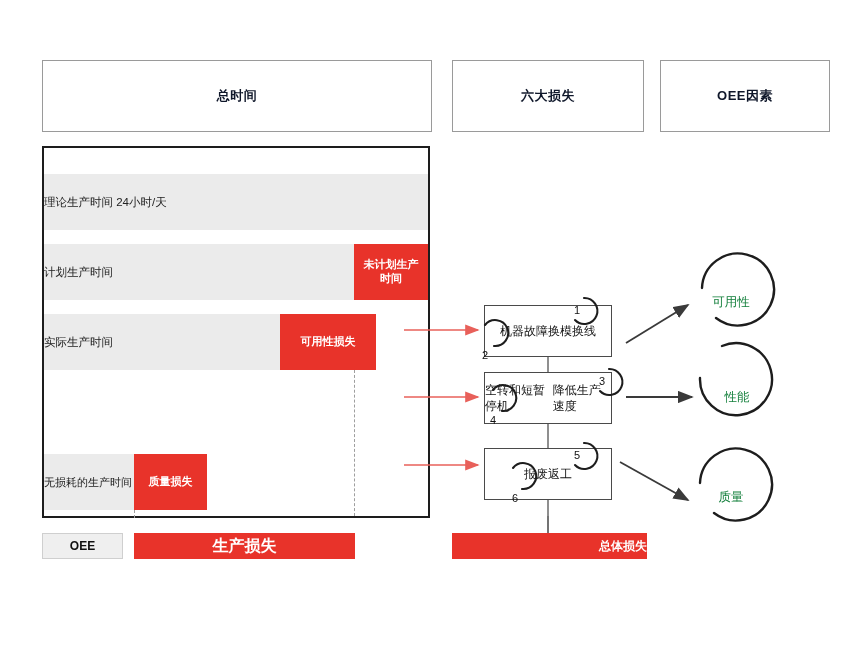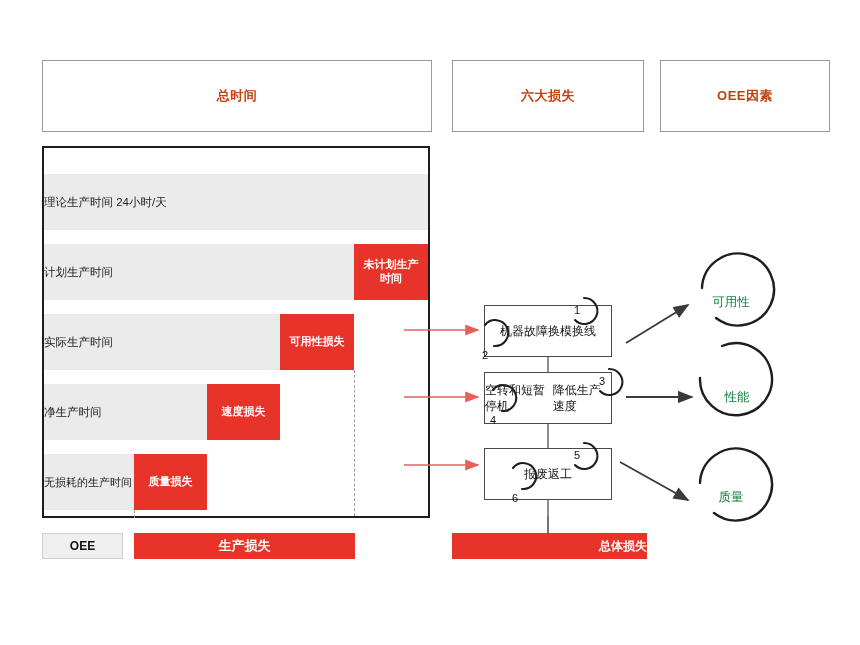--- a/index.html
+++ b/index.html
@@ -12,21 +12,21 @@
   }
   #stage{position:relative;width:860px;height:645px;}
 
   
   .hdr{
     position:absolute;
     border:1px solid #9a9a9a;
     background:#ffffff;
     display:flex;align-items:center;justify-content:center;
     font-weight:bold;font-size:13px;letter-spacing:.5px;
-    color:#c2410c;
+    color:#0f172a;
   }
   #hdr-total{left:42px;top:60px;width:388px;height:70px;}
   #hdr-losses{left:452px;top:60px;width:190px;height:70px;}
   #hdr-factors{left:660px;top:60px;width:168px;height:70px;}
 
   
   #left-panel{
     position:absolute;left:42px;top:146px;width:388px;height:372px;
     border:2px solid #1d1d1d;background:#ffffff;box-sizing:border-box;
   }
@@ -54,21 +54,21 @@
   #oee-seg{
     position:absolute;left:0;top:0;height:100%;width:81px;
     background:#efefef;border:1px solid #cfcfcf;box-sizing:border-box;
     display:flex;align-items:center;justify-content:center;
     font-weight:bold;font-size:12px;color:#111;
   }
   #oee-loss{
     position:absolute;left:81px;top:0;height:100%;right:0;
     background:#e8332a;
     display:flex;align-items:center;justify-content:center;
-    color:#fff;font-weight:bold;font-size:13px;margin-left:11px;
+    color:#fff;font-weight:bold;font-size:16px;margin-left:11px;
   }
   #total-loss-bar{
     position:absolute;left:452px;top:533px;width:195px;height:26px;
     background:#e8332a;
     display:flex;align-items:center;justify-content:flex-end;
     color:#ffffff;font-weight:bold;font-size:12px;
   }
 
   
   .lossbox{
@@ -129,33 +129,25 @@
       </div>
       <div class="loss" style="left:310px;width:74px;">
         <span>未计划生产时间</span>
       </div>
     </div>
 
     <div class="row" style="top:166px;height:56px;border-radius:24px;">
       <div class="base" style="left:0;width:310px;">
         <span>实际生产时间</span>
       </div>
-      <div class="loss" style="left:236px;width:74px;">
+      <div class="loss" style="left:236px;width:96px;">
         <span>可用性损失</span>
       </div>
     </div>
 
-    <div class="row" style="top:236px;height:56px;">
-      <div class="base" style="left:0;width:236px;">
-        <span>净生产时间</span>
-      </div>
-      <div class="loss" style="left:163px;width:73px;">
-        <span>速度损失</span>
-      </div>
-    </div>
 
     <div class="row" style="top:306px;height:56px;">
       <div class="base" style="left:0;width:163px;">
         <span style="font-size:11px;">无损耗的生产时间</span>
       </div>
       <div class="loss" style="left:90px;width:73px;">
         <span>质量损失</span>
       </div>
     </div>
 

